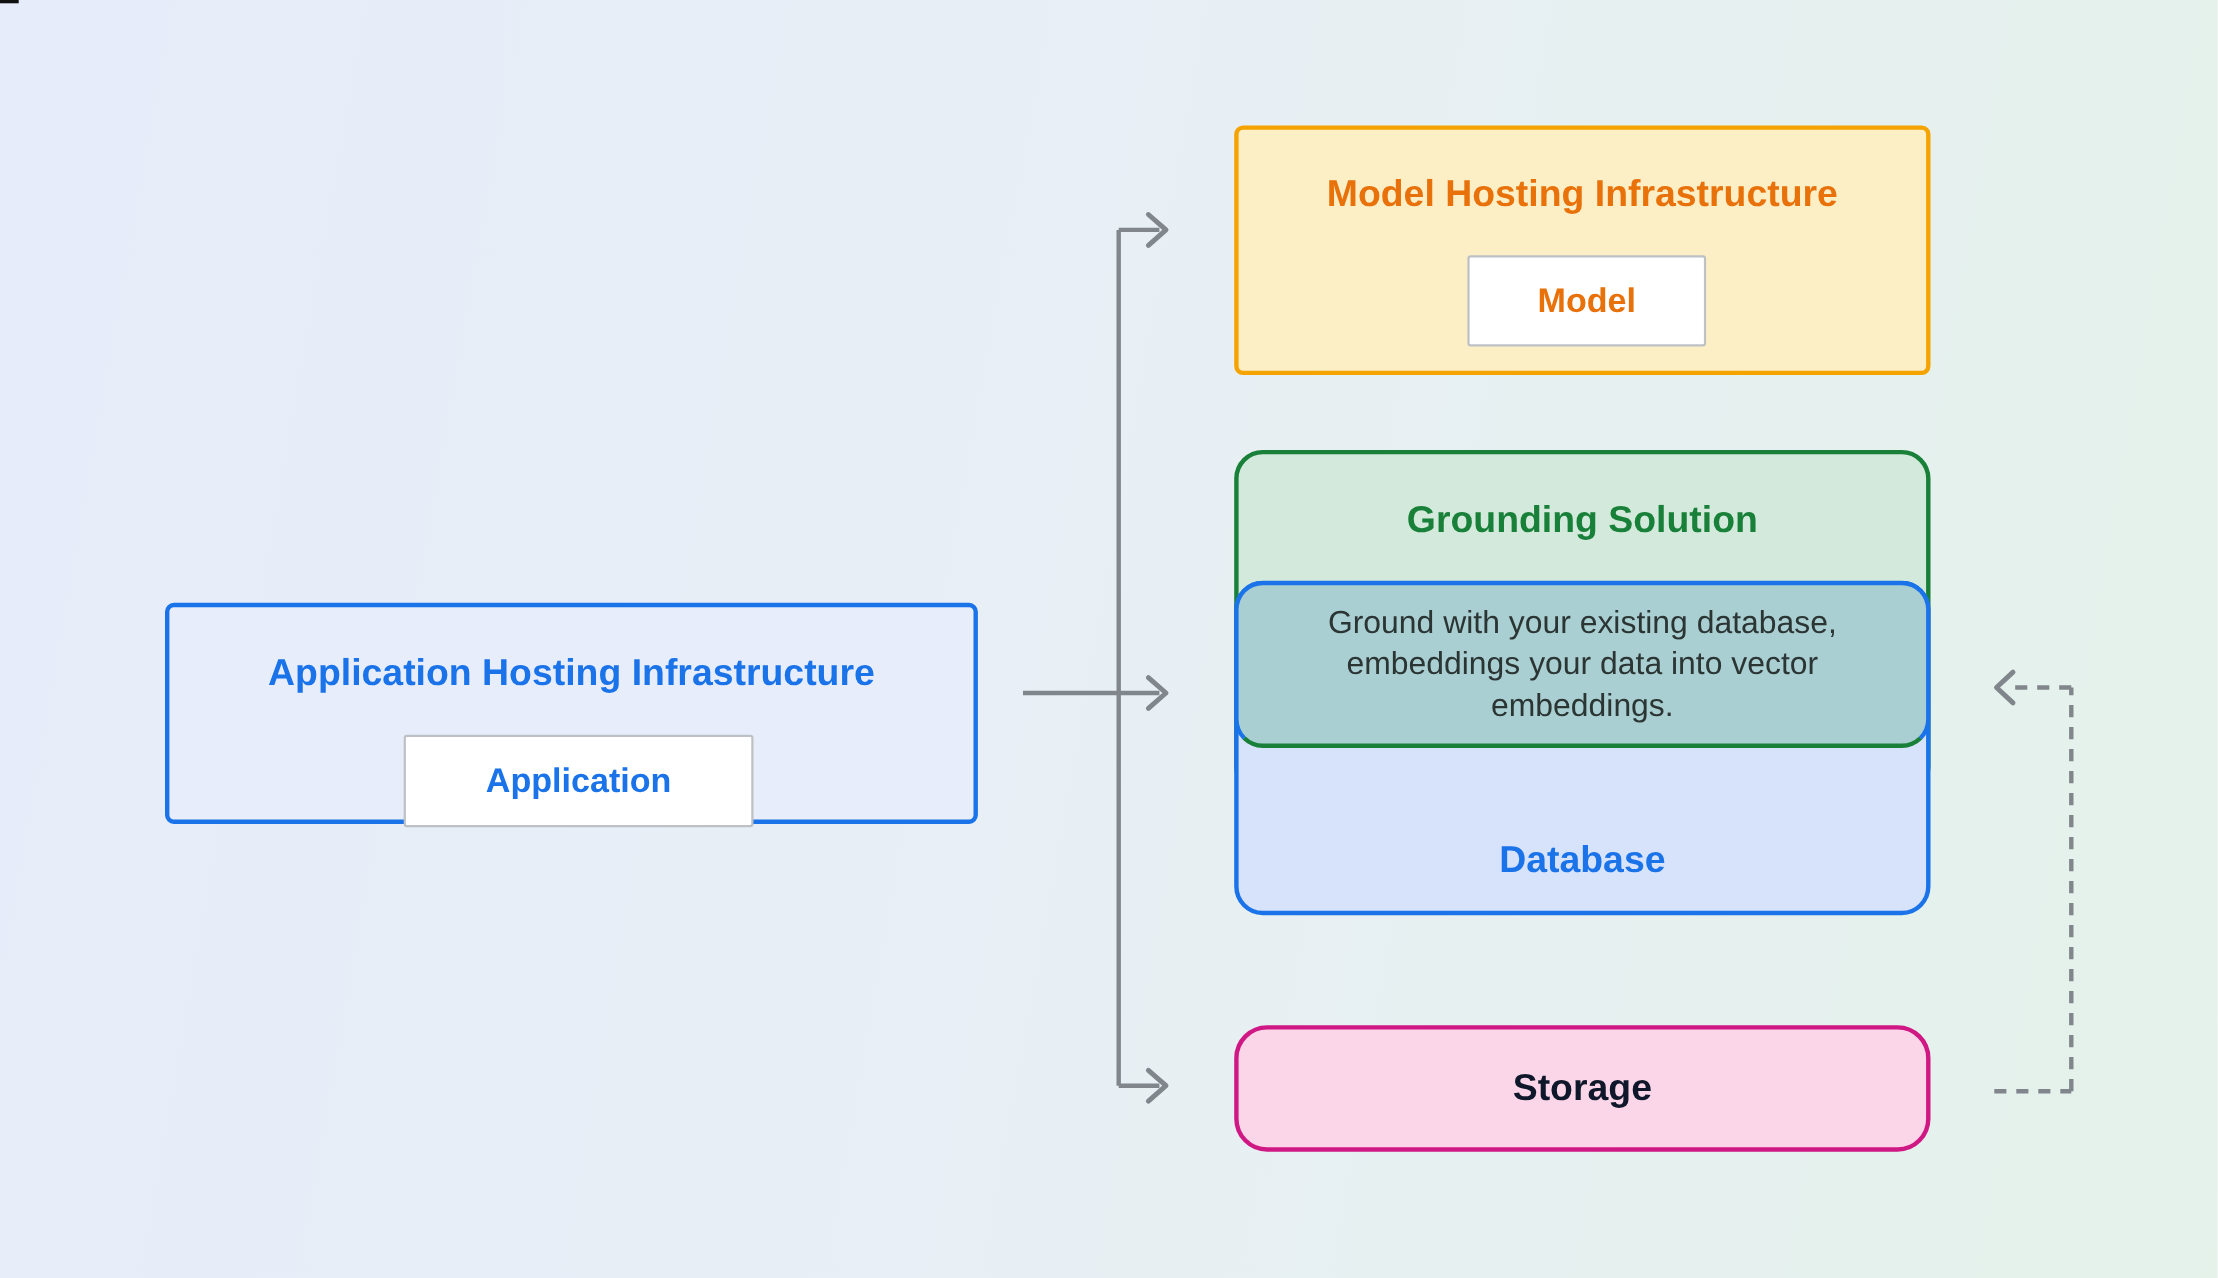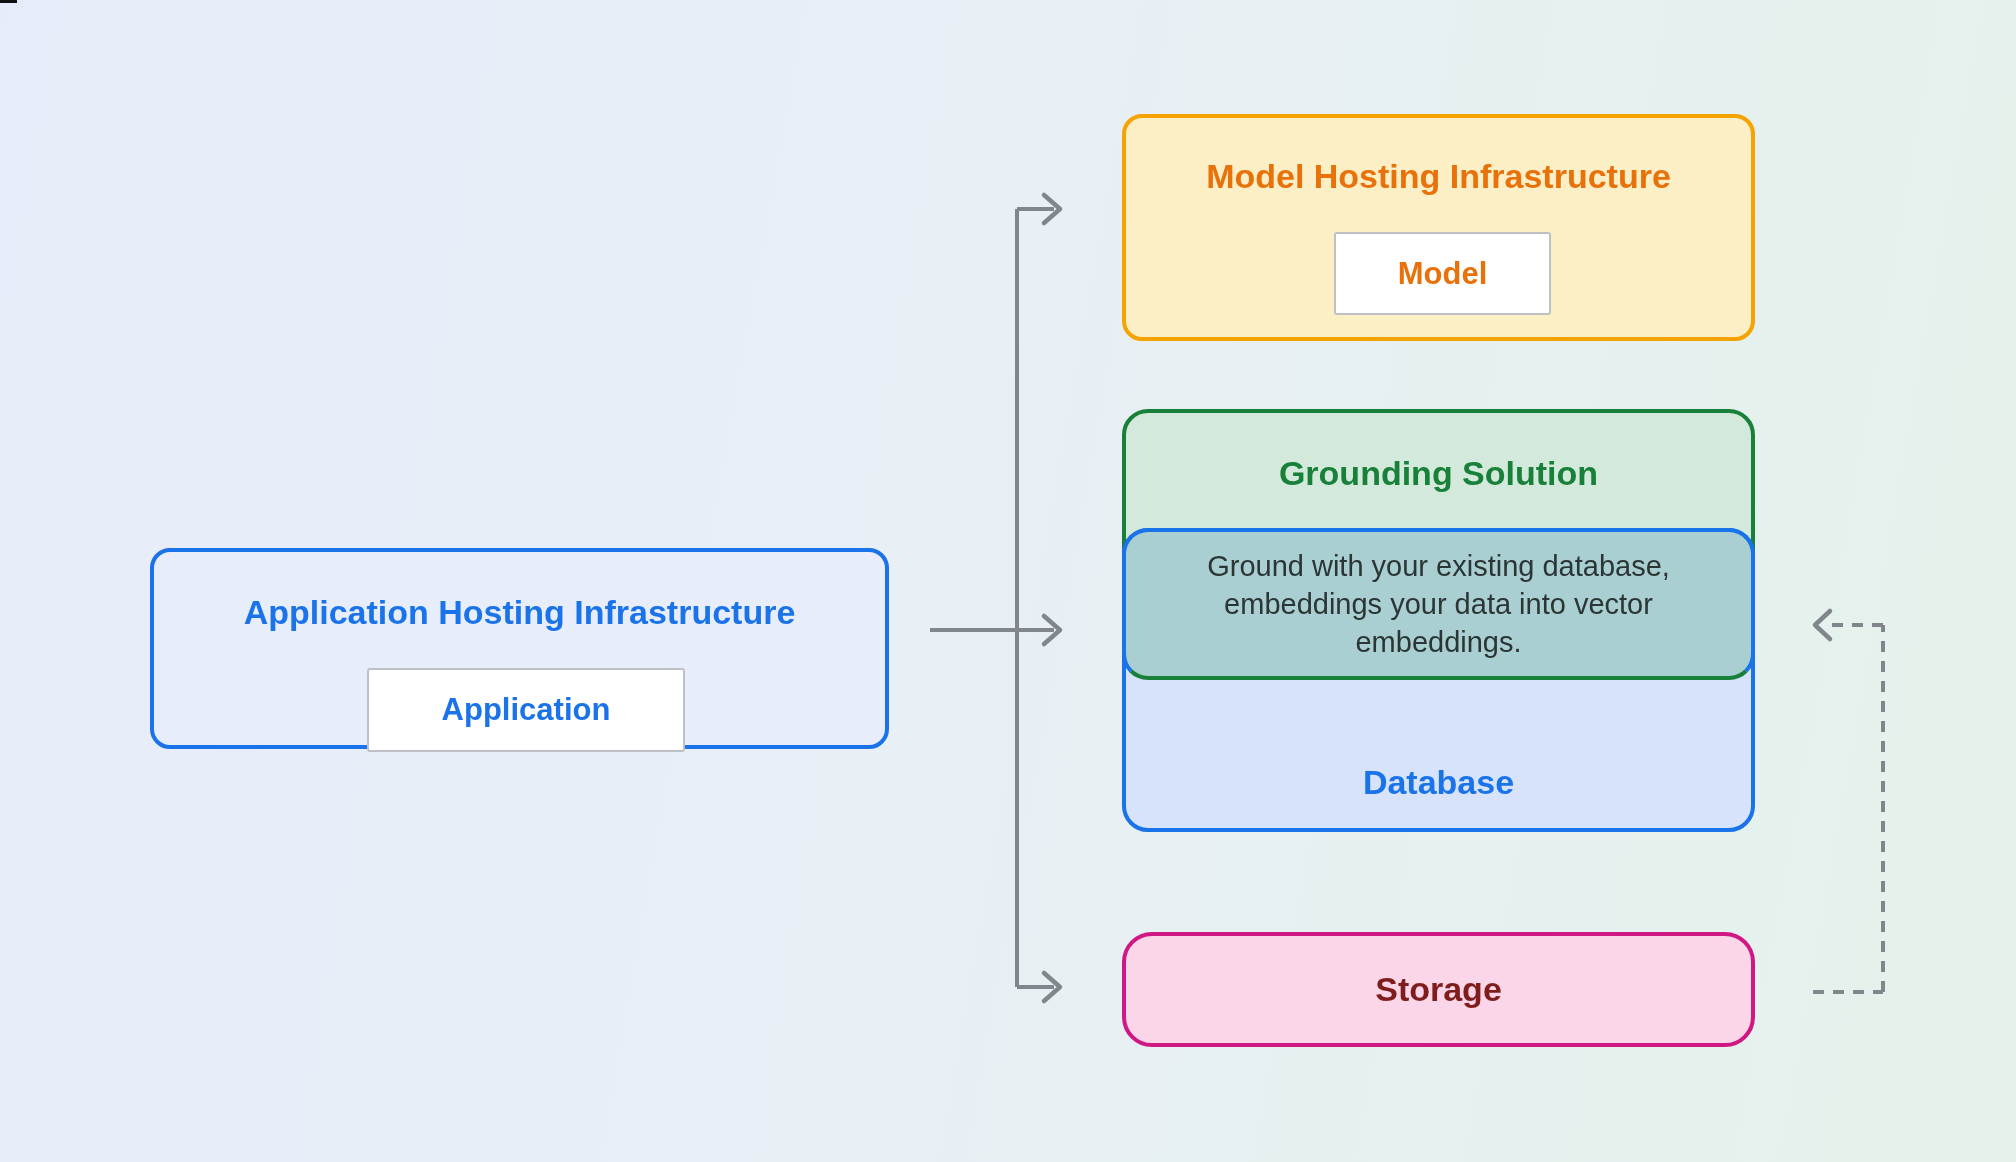--- a/index.html
+++ b/index.html
@@ -9,21 +9,21 @@
     overflow: hidden;
   }
   #canvas {
     position: relative;
     width: 2016px; height: 1162px;
     background: linear-gradient(100deg, #E7ECFA 0%, #E8EFF5 48%, #E4F2EA 100%);
   }
   .box {
     position: absolute;
     box-sizing: border-box;
-    border-radius: 20px;
+    border-radius: 8px;
   }
   .box-title {
     position: absolute;
     left: 0; width: 100%;
     text-align: center;
     font-weight: bold;
     font-size: 34px;
     line-height: 40px;
     white-space: nowrap;
   }
@@ -90,21 +90,21 @@
   #overlap-box span { display: block; }
   
   #storage-box {
     left: 1122px; top: 932px; width: 633px; height: 115px;
     background: #FBD6E9;
     border: 4px solid #D01884;
     border-radius: 30px;
     display: flex;
     align-items: center;
     justify-content: center;
-    color: #7f1d1d;
+    color: #0f172a;
     font-weight: bold;
     font-size: 34px;
   }
   #connectors {
     position: absolute;
     left: 0; top: 0;
     pointer-events: none;
   }
   #corner-artifact {
     position: absolute;

